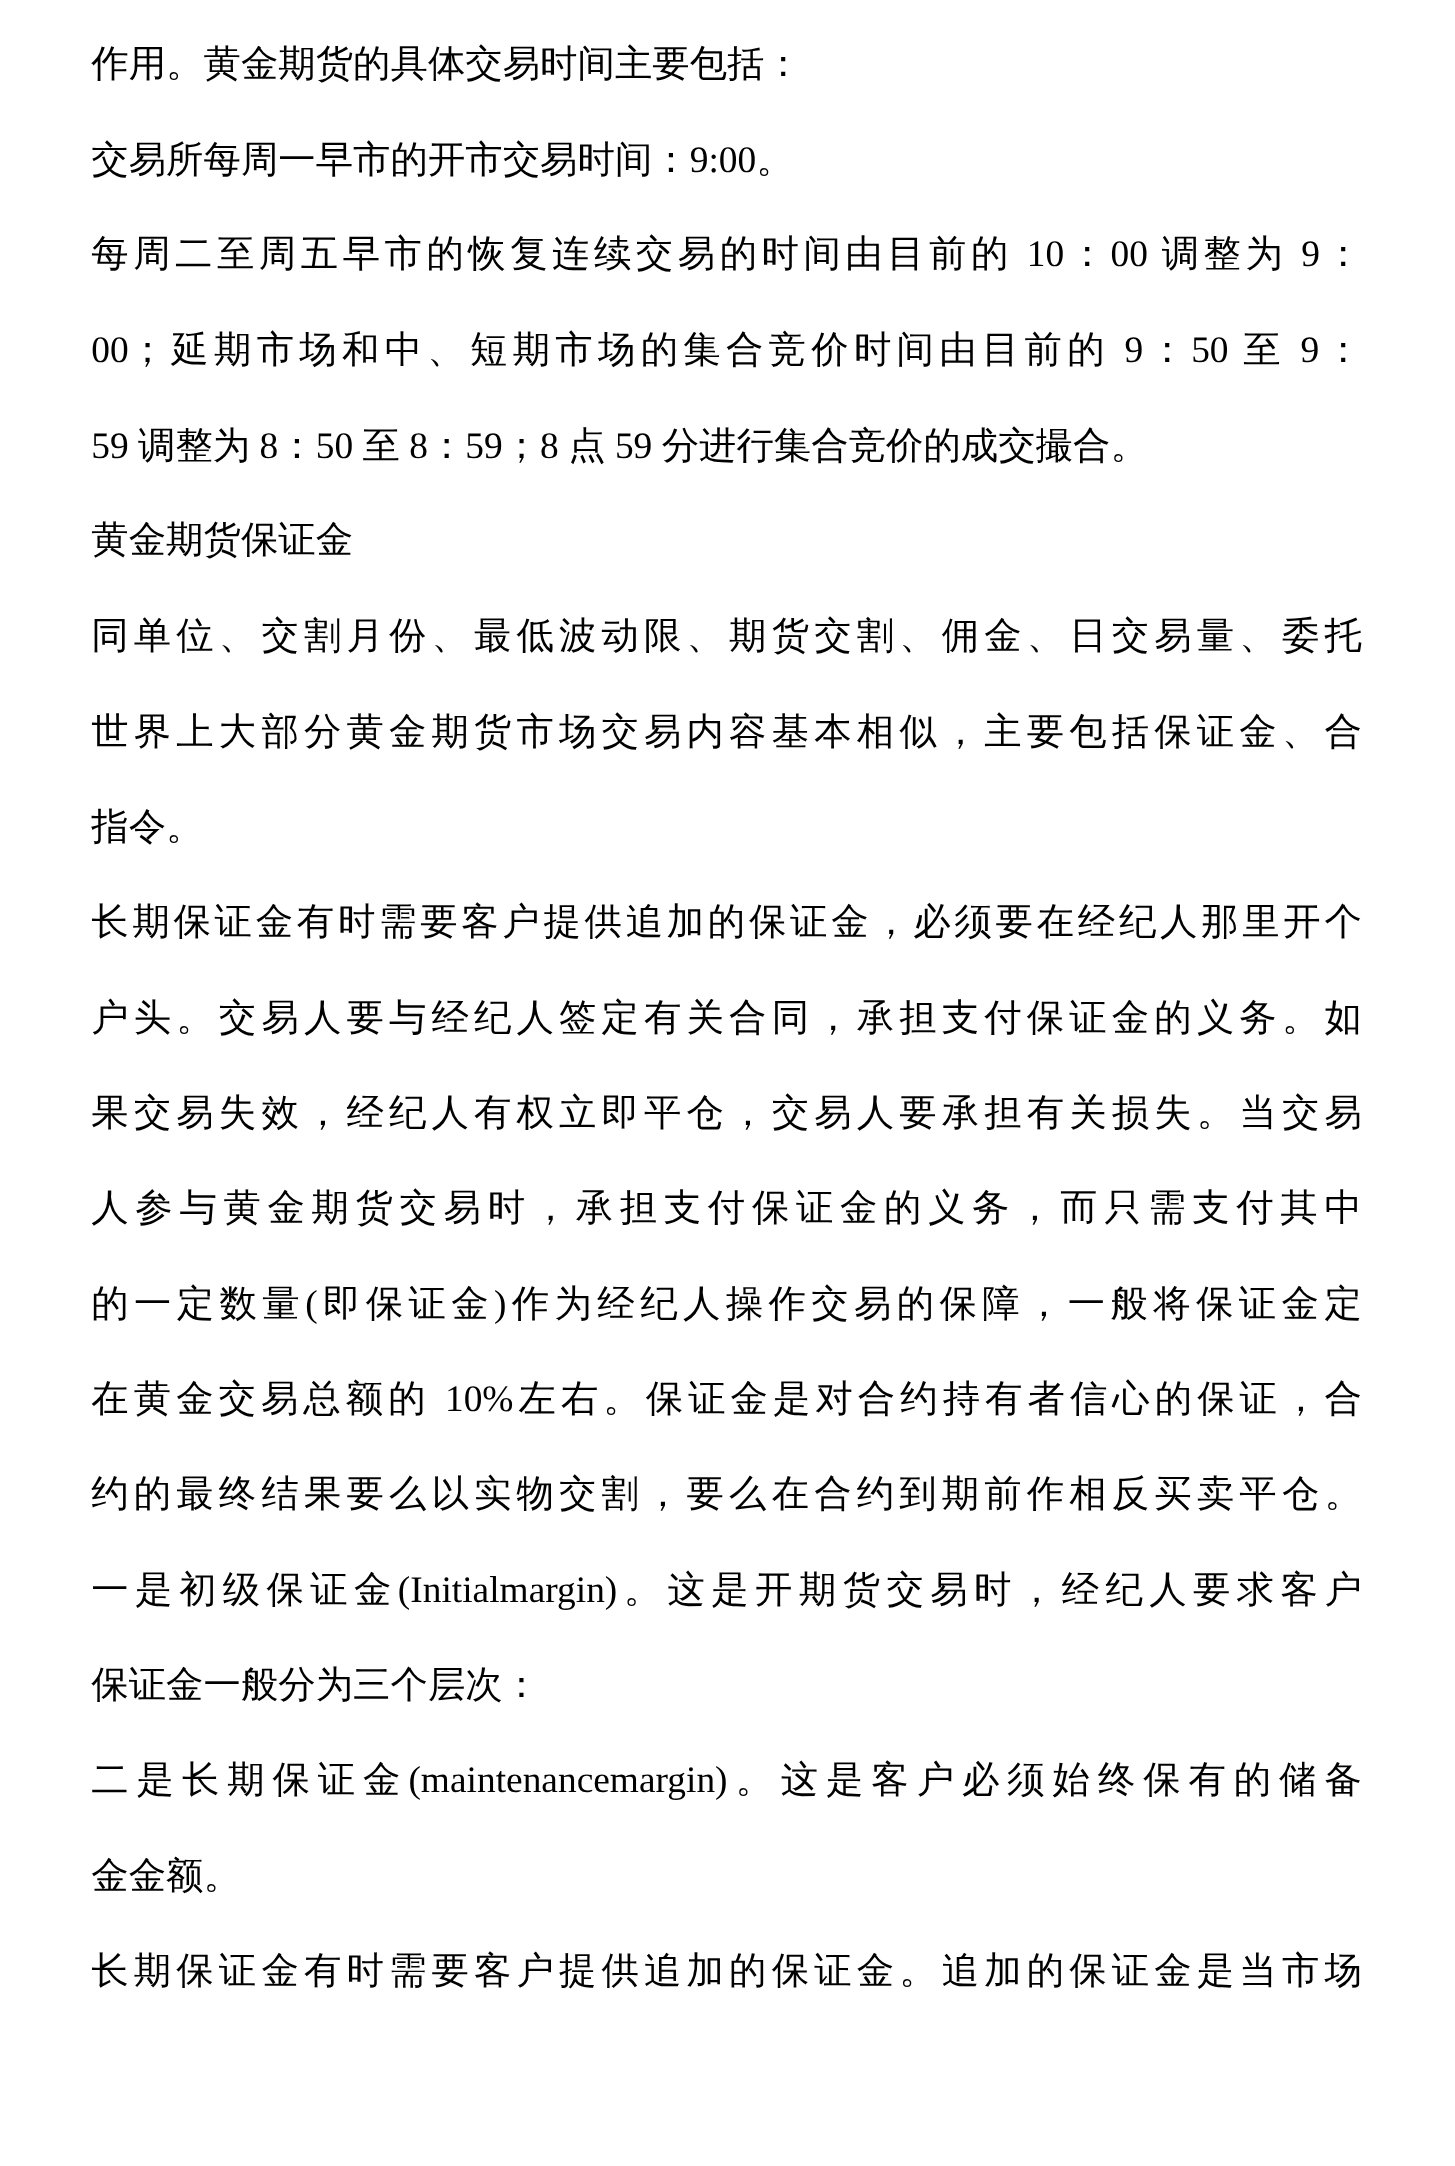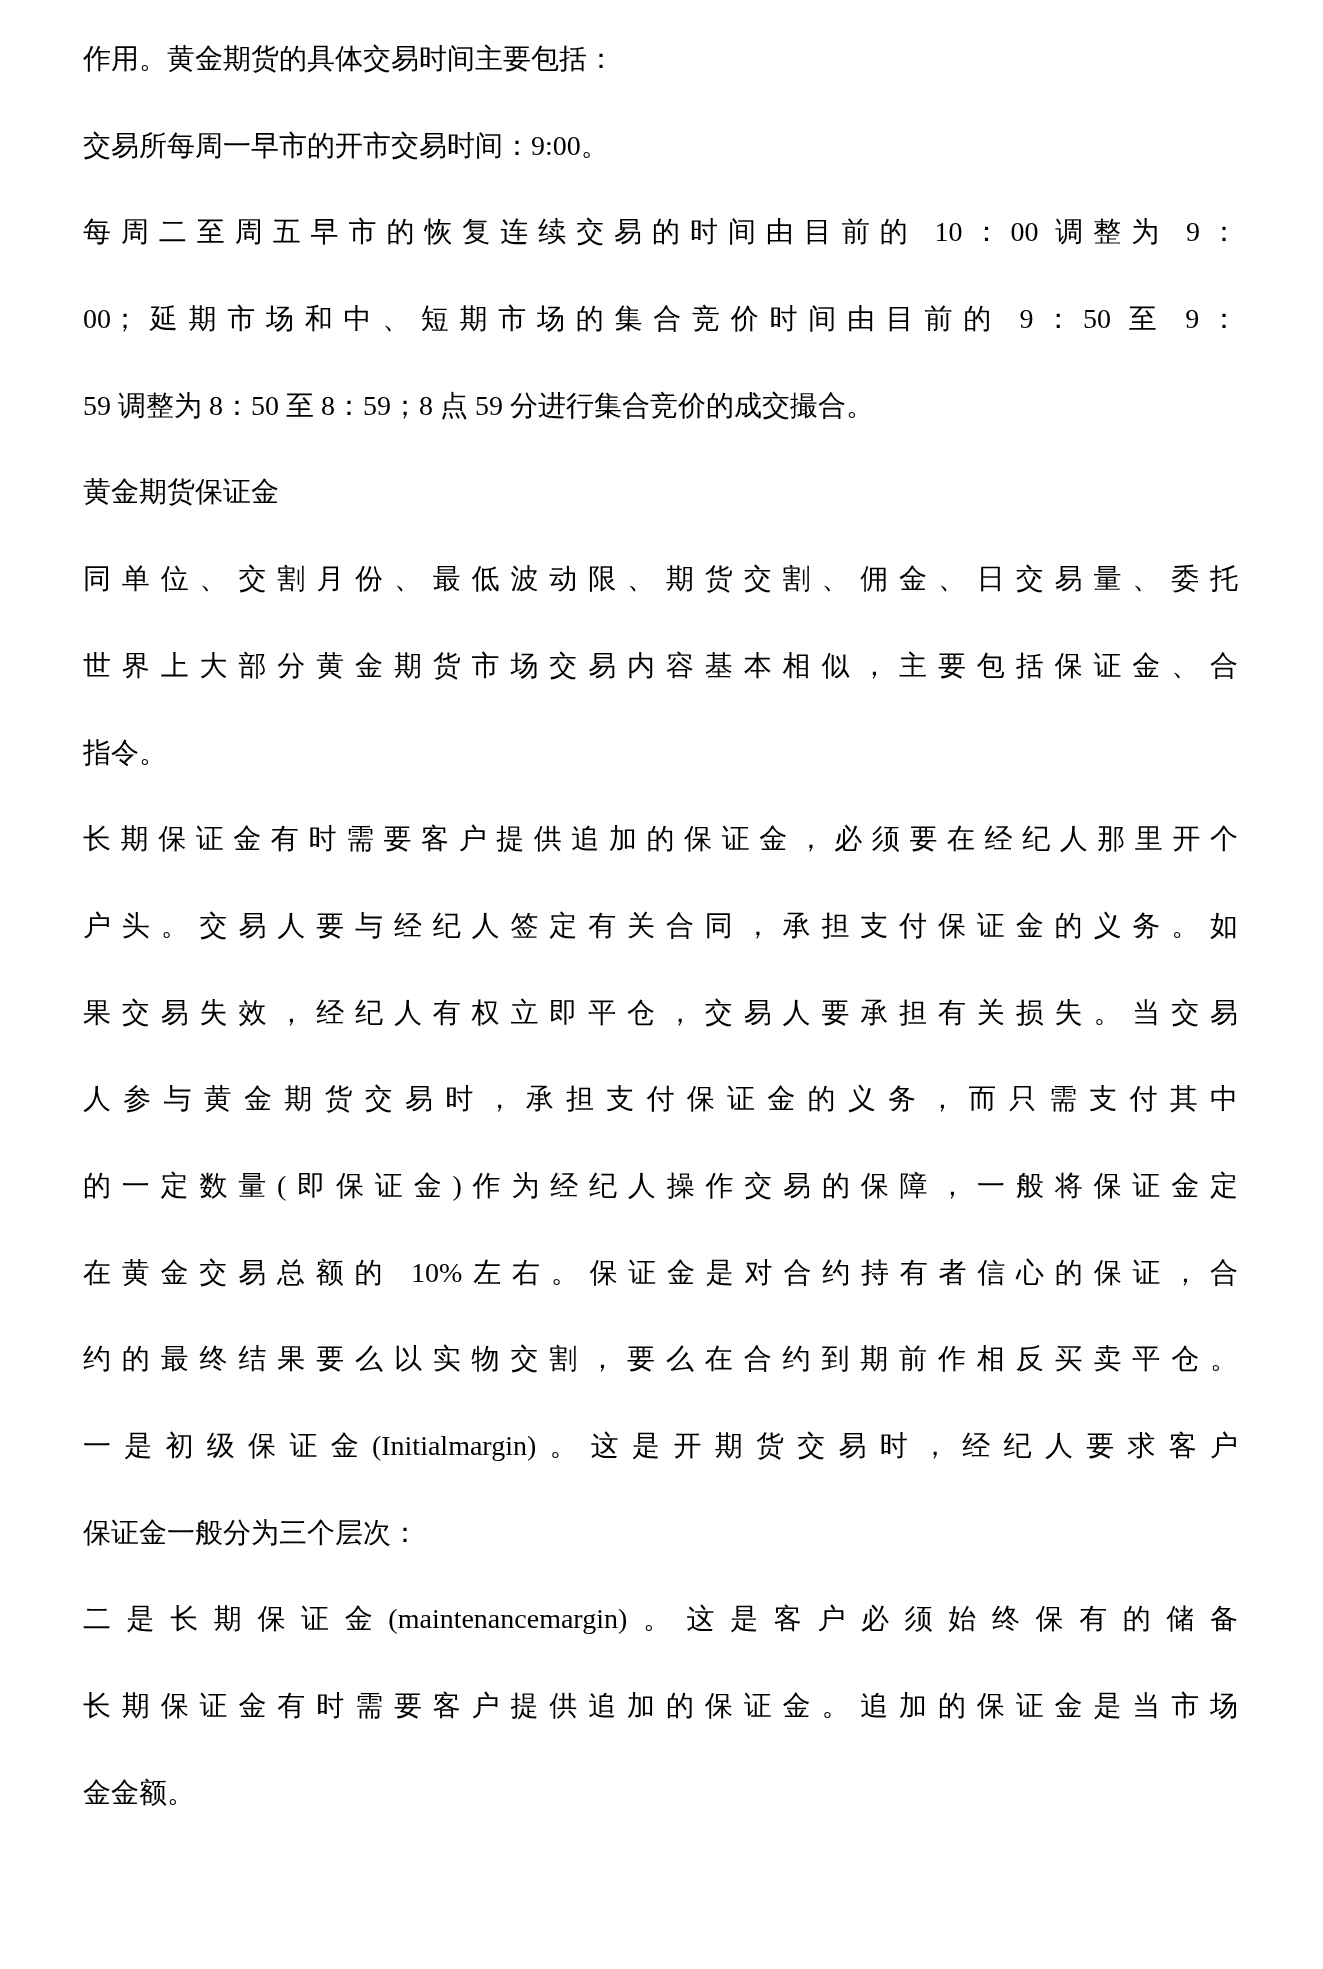--- a/index.html
+++ b/index.html
@@ -18,21 +18,21 @@
     height: 1969px;
     padding: 16px 85px 0 83px;
     background: #ffffff;
     color: #000000;
     font-family: "Liberation Serif", "DejaVu Serif", serif;
   }
   .text-content {
     width: 100%;
   }
   .line {
-    font-size: 28px;
+    font-size: 34px;
     line-height: 86.7px;
     height: 86.7px;
     color: #000000;
     text-align: left;
     white-space: nowrap;
     overflow: visible;
   }
   .line.fill {
     white-space: normal;
     text-align: justify;
@@ -57,16 +57,16 @@
       <div class="line fill">长期保证金有时需要客户提供追加的保证金，必须要在经纪人那里开个</div>
       <div class="line fill">户头。交易人要与经纪人签定有关合同，承担支付保证金的义务。如</div>
       <div class="line fill">果交易失效，经纪人有权立即平仓，交易人要承担有关损失。当交易</div>
       <div class="line fill">人参与黄金期货交易时，承担支付保证金的义务，而只需支付其中</div>
       <div class="line fill">的一定数量(即保证金)作为经纪人操作交易的保障，一般将保证金定</div>
       <div class="line fill">在黄金交易总额的 10%左右。保证金是对合约持有者信心的保证，合</div>
       <div class="line fill">约的最终结果要么以实物交割，要么在合约到期前作相反买卖平仓。</div>
       <div class="line fill">一是初级保证金(Initialmargin)。这是开期货交易时，经纪人要求客户</div>
       <div class="line">保证金一般分为三个层次：</div>
       <div class="line fill">二是长期保证金(maintenancemargin)。这是客户必须始终保有的储备</div>
+      <div class="line">金金额。</div>
       <div class="line fill">长期保证金有时需要客户提供追加的保证金。追加的保证金是当市场</div>
-      <div class="line">金金额。</div>
     </div>
 </div>
 
 </body></html>

